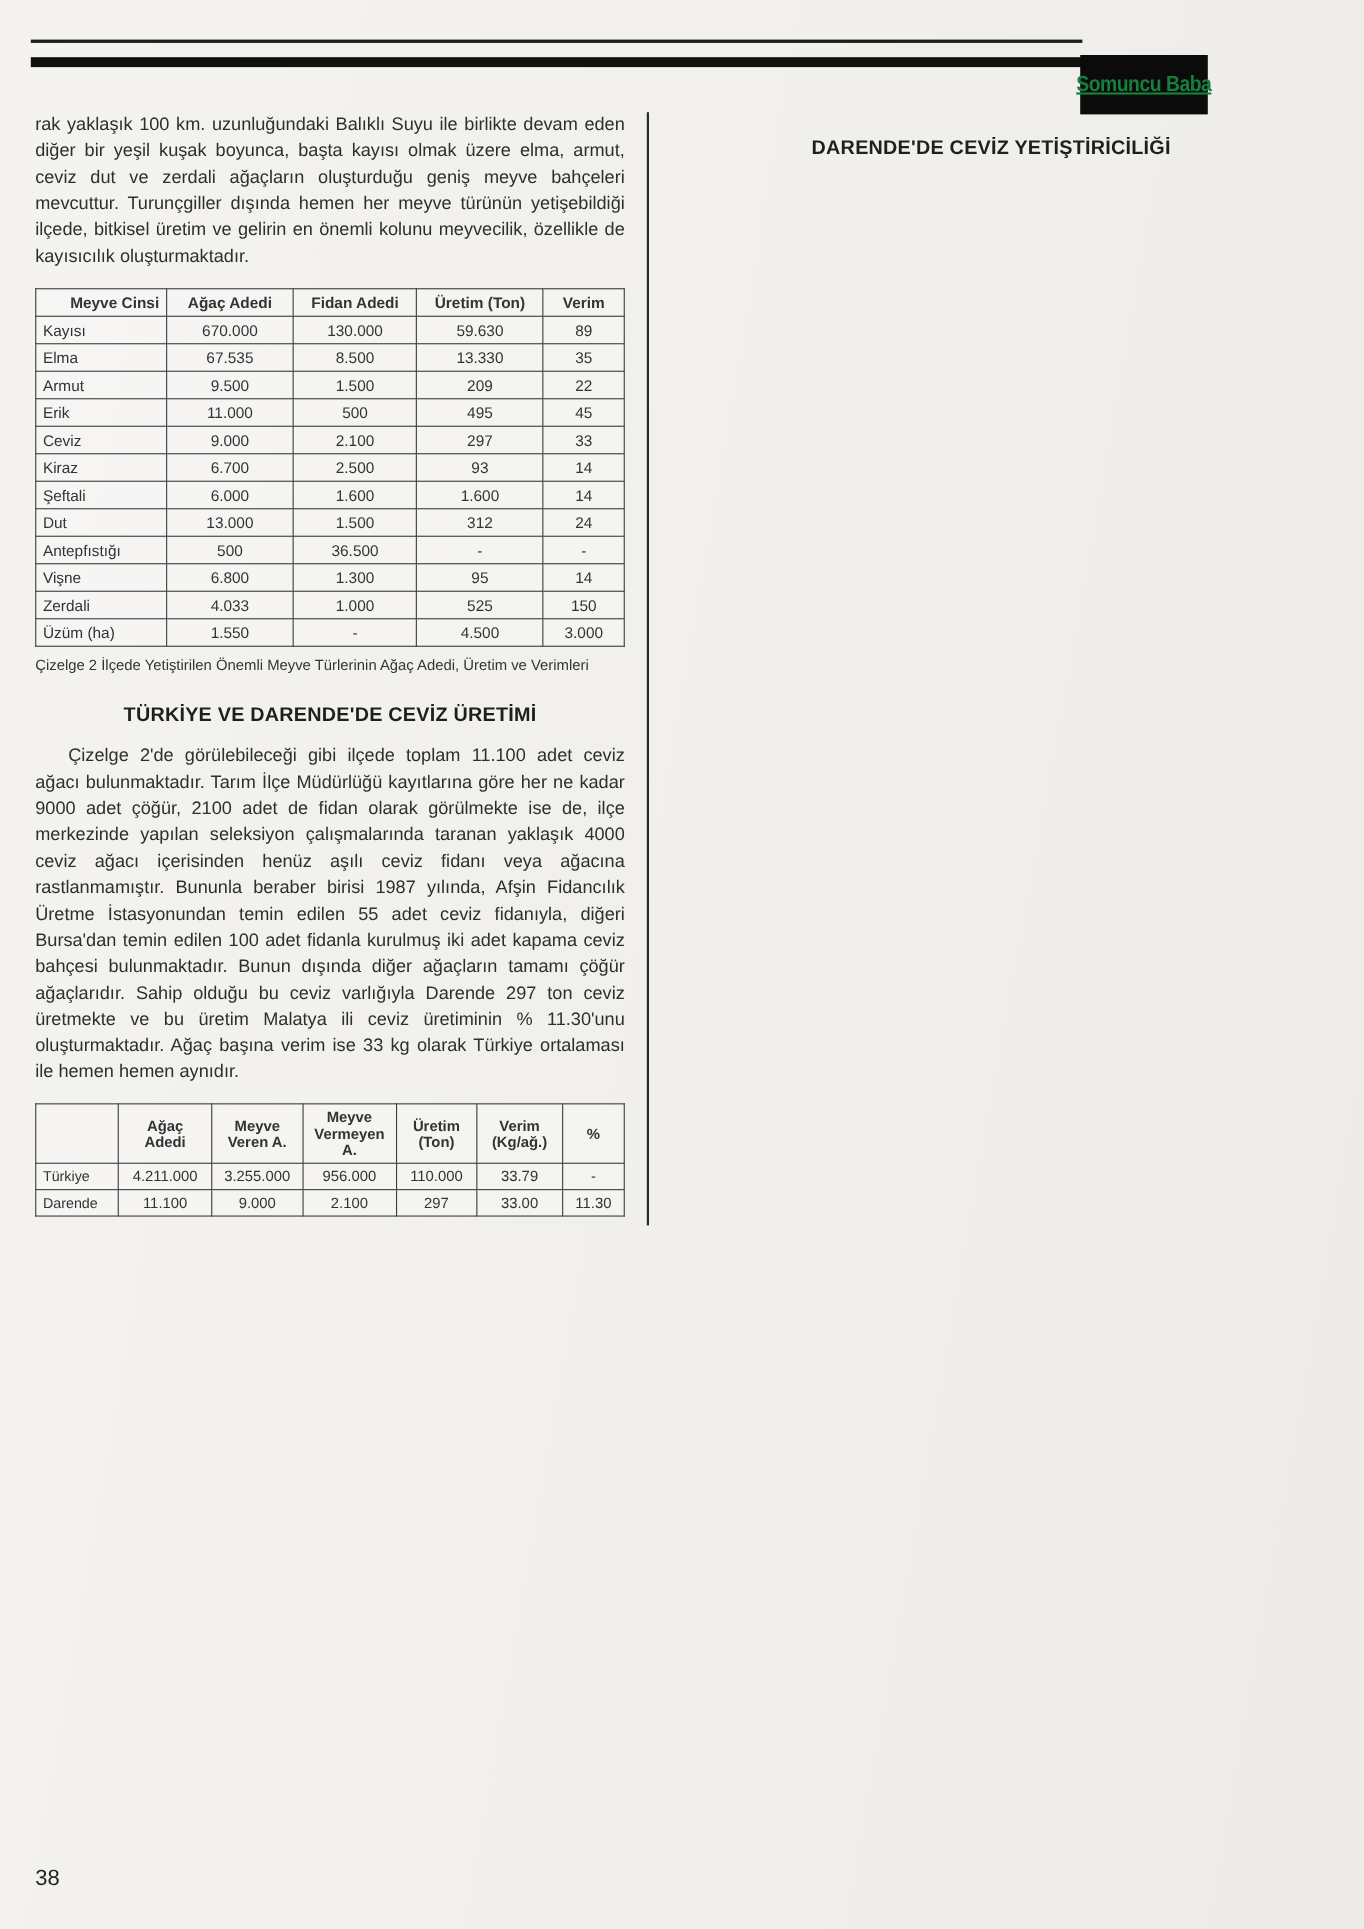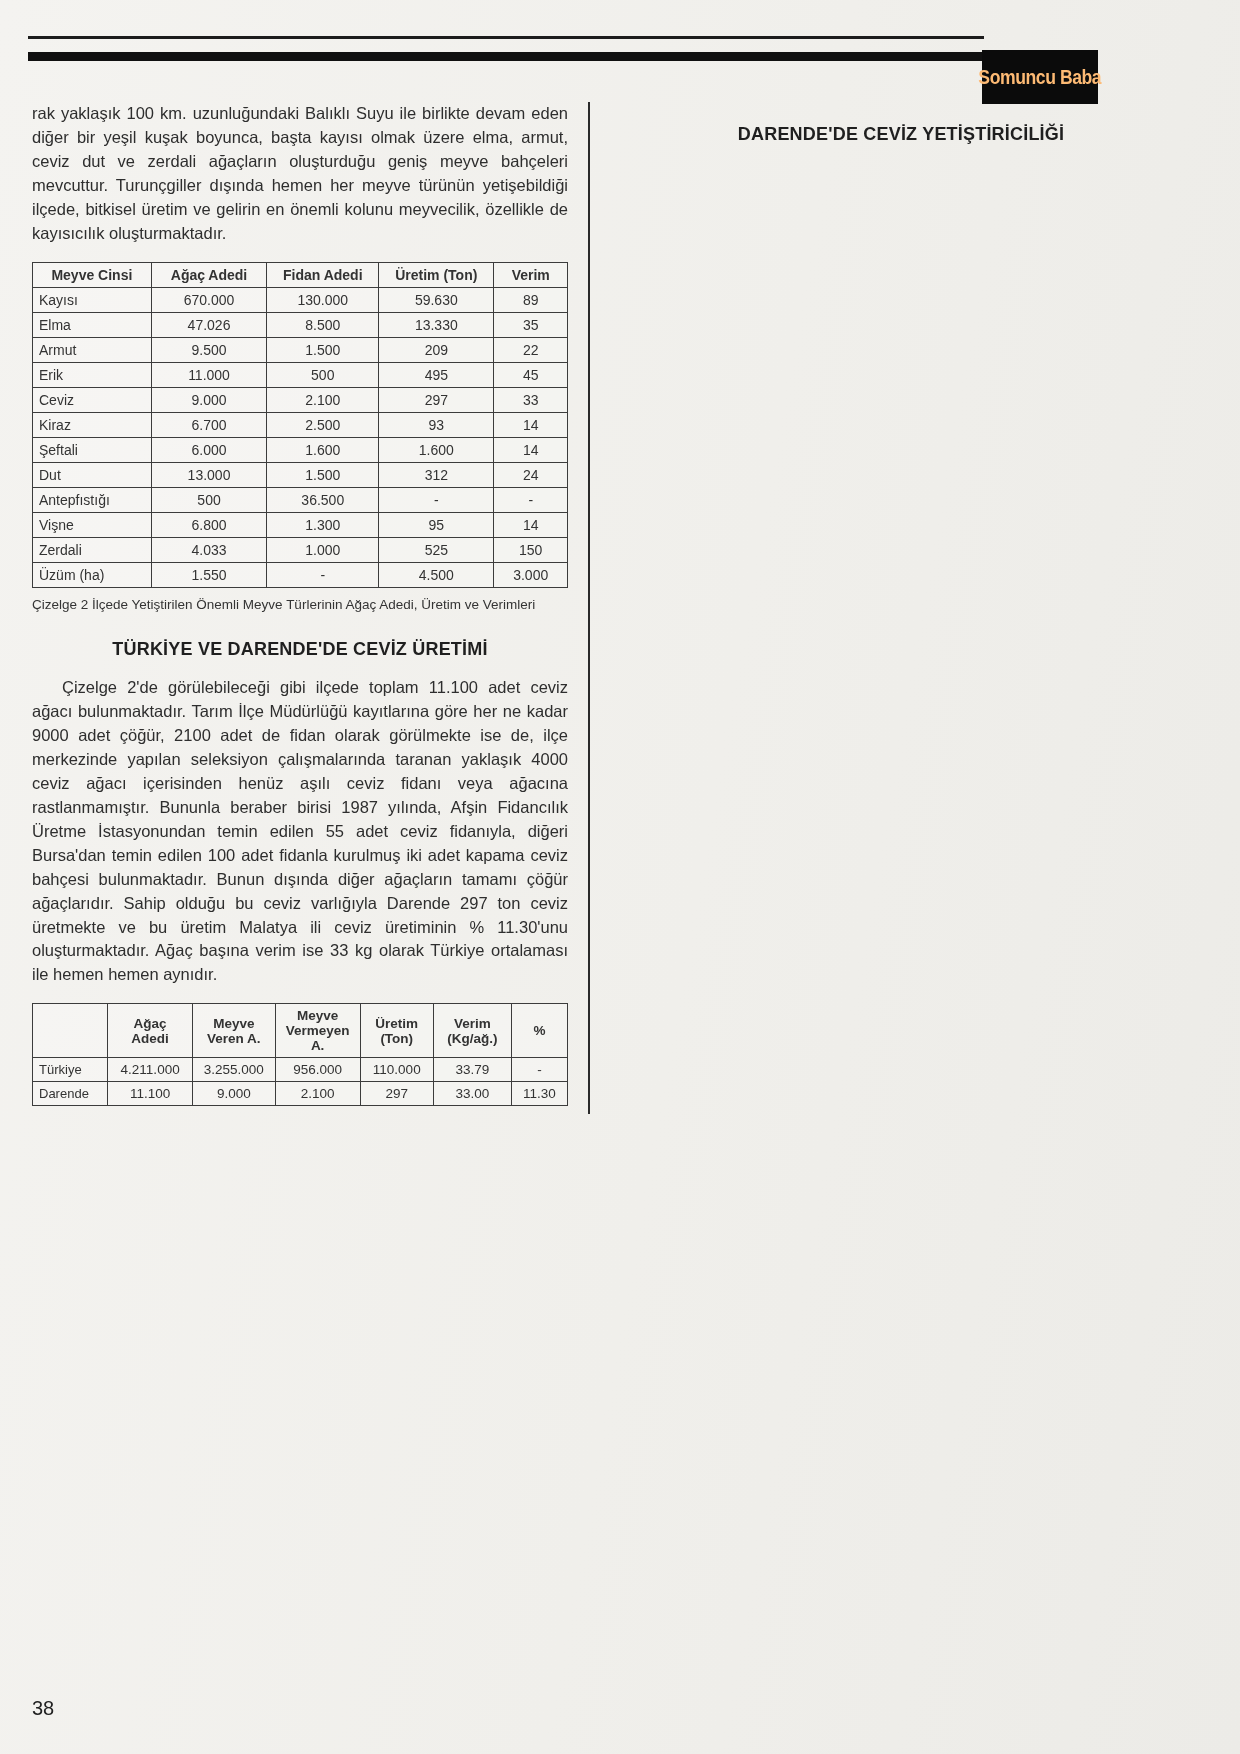--- a/index.html
+++ b/index.html
@@ -12,24 +12,24 @@
     color:#2b2b2b;
     overflow:hidden;
   }
 
   
   .top-rules { position:absolute; left:28px; top:36px; width:956px; }
   .rule-thin  { height:3px; background:#1c1c1c; margin-bottom:13px; }
   .rule-thick { height:9px; background:#101010; }
   .badge {
     position:absolute; left:982px; top:50px; width:116px; height:54px;
-    background:#0b0b0b; color:#fdba74;
+    background:#0b0b0b; color:#15803d;
     display:flex; align-items:center; justify-content:center;
     font-weight:bold; font-size:20px; white-space:nowrap;
-    transform-origin:center; letter-spacing:-0.5px;
+    transform-origin:center; letter-spacing:-0.5px;text-decoration:underline;
   }
   .badge span { display:inline-block; transform:scaleX(0.88); }
 
   
   .columns { position:absolute; top:102px; left:32px; width:1176px; display:flex; }
   .col-left  { width:556px; padding-right:20px; box-sizing:border-box; }
   .col-right { width:600px; border-left:2px solid #2a2a2a; padding-left:24px; box-sizing:border-box; }
 
   .body-text {
     font-size:16.5px; line-height:1.45; text-align:justify;
@@ -43,21 +43,21 @@
   }
   .col-right .section-heading { margin-top:22px; }
 
   table.data-table {
     border-collapse:collapse; margin:16px 0 8px 0;
     font-size:14px; color:#333; background:rgba(255,255,255,0.25);
   }
   .data-table th, .data-table td {
     border:1.6px solid #3c3c3c; padding:4px 6px; vertical-align:middle;
   }
-  .data-table th { font-weight:bold; text-align:center; }
+  .data-table th { font-weight:bold; text-align:right; }
   .data-table th.num, .data-table td.num { text-align:center; }
   .data-table td.label { text-align:left; }
   #table2 th { text-align:center; font-size:13.5px; }
   #table2 td { font-size:13.5px; }
   #table2 td.label { font-size:13px; }
 
   .table-caption {
     font-size:13.5px; line-height:1.32; margin:4px 0 0 0;
     max-width:525px; color:#343434;
   }
@@ -100,21 +100,21 @@
         <tbody>
           <tr>
               <td class="label">Kayısı</td>
               <td class="num">670.000</td>
               <td class="num">130.000</td>
               <td class="num">59.630</td>
               <td class="num">89</td>
             </tr>
             <tr>
               <td class="label">Elma</td>
-              <td class="num">47.026</td>
+              <td class="num">67.535</td>
               <td class="num">8.500</td>
               <td class="num">13.330</td>
               <td class="num">35</td>
             </tr>
             <tr>
               <td class="label">Armut</td>
               <td class="num">9.500</td>
               <td class="num">1.500</td>
               <td class="num">209</td>
               <td class="num">22</td>

